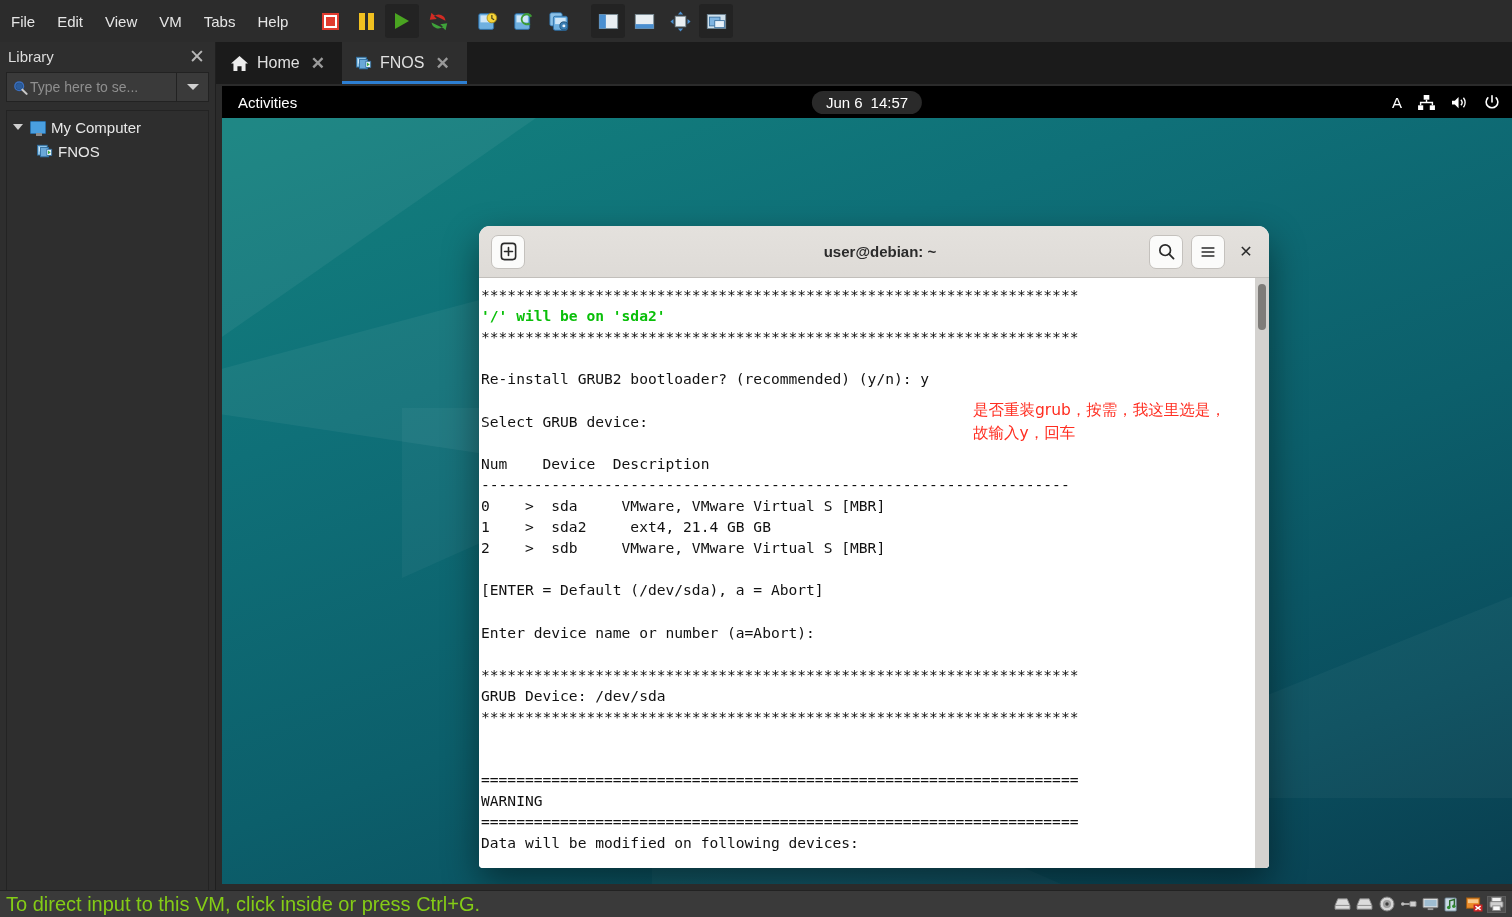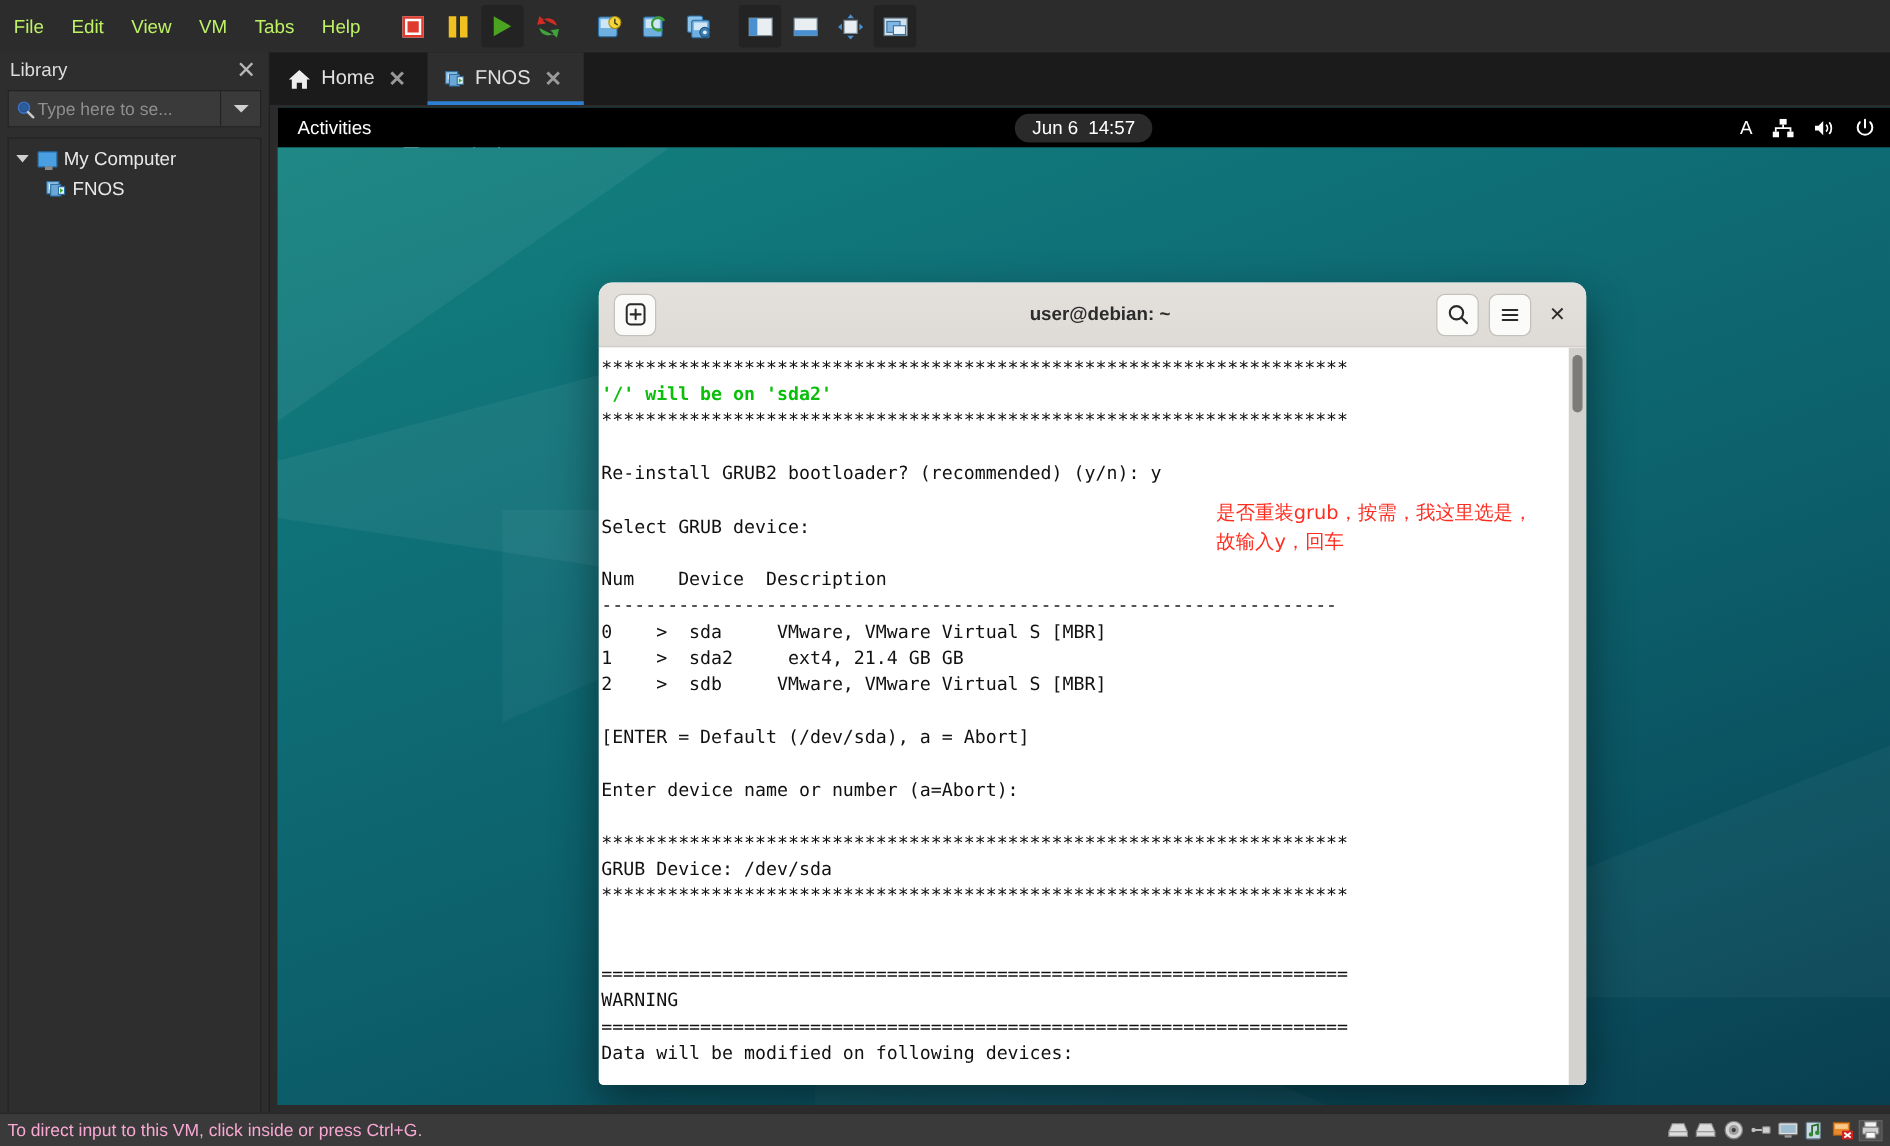--- a/index.html
+++ b/index.html
@@ -18,21 +18,21 @@
   }
 
   
   #menubar {
     position: absolute; top: 0; left: 0;
     width: 1512px; height: 42px;
     background: #2c2c2c;
     display: flex; align-items: center;
   }
   .menu-item {
-    color: #bef264;
+    color: #e5e5e5;
     font-size: 15px;
     padding: 6px 11px;
     cursor: default;
     white-space: nowrap;
   }
   .tb-sep { width: 13px; }
   .tbtn {
     width: 34px; height: 34px;
     display: flex; align-items: center; justify-content: center;
     border-radius: 3px;
@@ -338,21 +338,21 @@
 
   
   #statusbar {
     position: absolute; bottom: 0; left: 0;
     width: 1512px; height: 27px;
     background: #3a3a3a;
     border-top: 1px solid #222;
     display: flex; align-items: center;
   }
   #status-text {
-    color: #f9a8d4; font-size: 14px;
+    color: #84cc16; font-size: 20px;
     padding-left: 6px; flex: 1;
   }
   #status-devs {
     display: flex; align-items: center; gap: 3px;
     padding-right: 6px;
   }
   .dev {
     width: 19px; height: 17px;
     display: flex; align-items: center; justify-content: center;
     position: relative;

